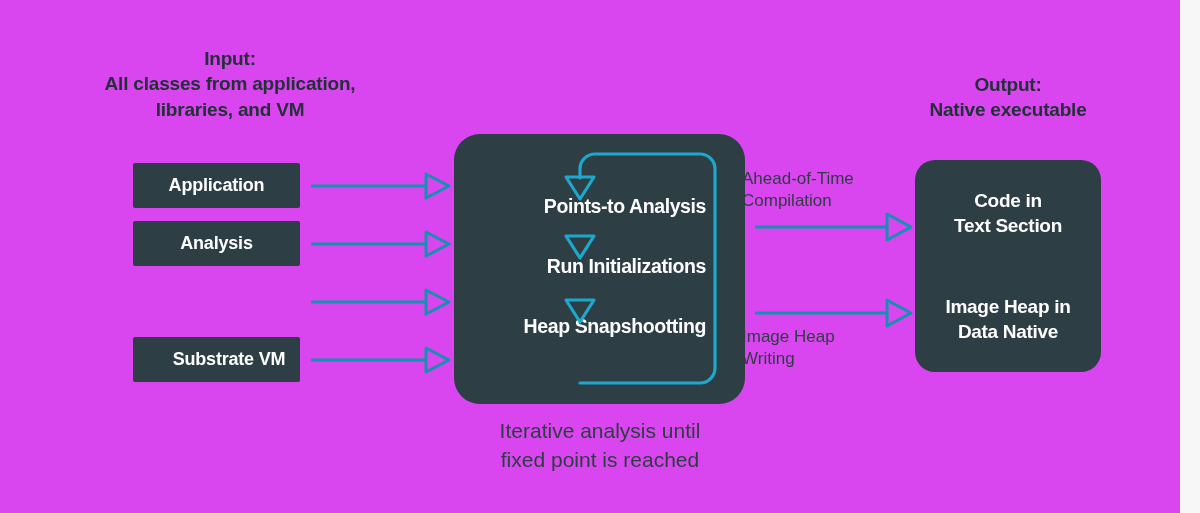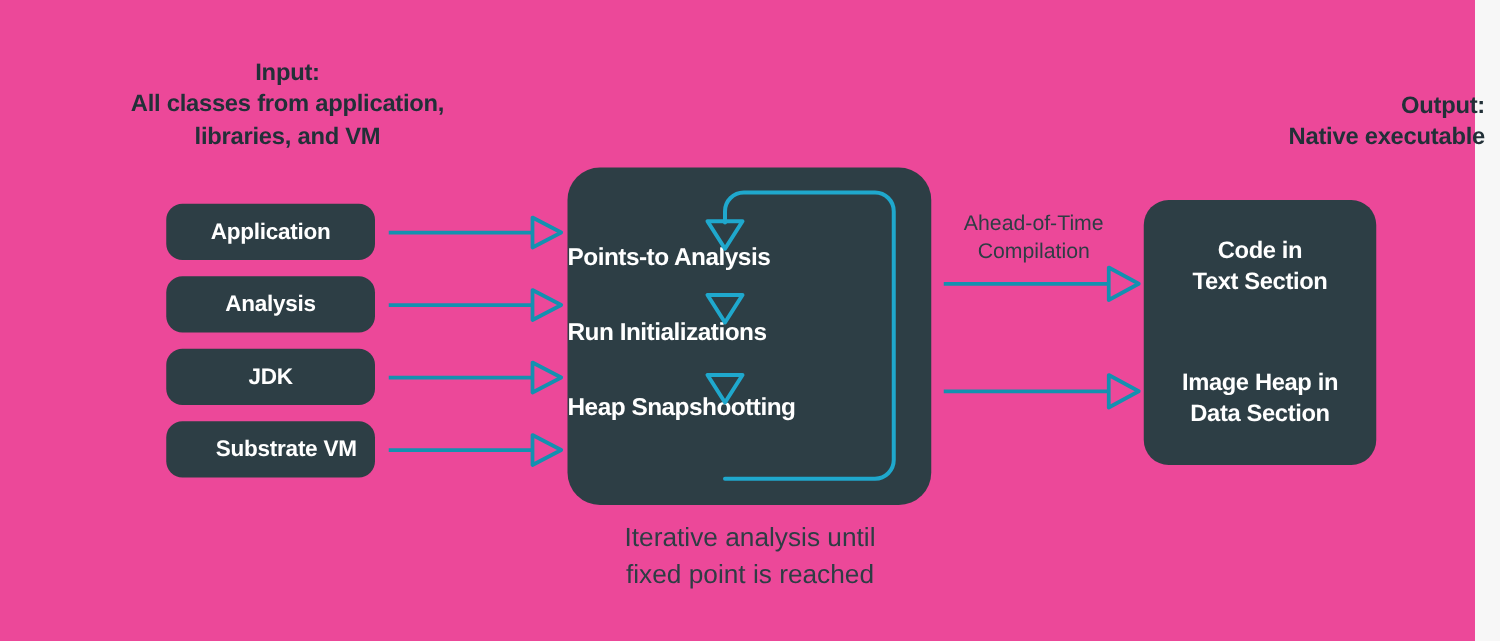--- a/index.html
+++ b/index.html
@@ -11,21 +11,21 @@
     width: 1200px;
     height: 513px;
     background: #f7f7f7;
     font-family: "Liberation Sans", sans-serif;
     overflow: hidden;
   }
   #stage {
     position: relative;
     width: 1180px;
     height: 513px;
-    background: #ec4899;
+    background: #d946ef;
   }
 
   
   .heading {
     position: absolute;
     text-align: center;
     font-weight: bold;
     color: #223038;
     line-height: 1.33;
     letter-spacing: -0.2px;
@@ -35,39 +35,38 @@
     left: 50px;
     top: 46px;
     width: 360px;
     font-size: 19px;
   }
   #output-heading {
     left: 828px;
     top: 72px;
     width: 360px;
     font-size: 19px;
-    text-align: right;
   }
 
   
   .dark-box {
     position: absolute;
     background: #2d3e45;
     color: #ffffff;
     display: flex;
     align-items: center;
     justify-content: center;
     font-weight: bold;
     box-sizing: border-box;
   }
   .input-box {
     left: 133px;
     width: 167px;
     height: 45px;
-    border-radius: 13px;
+    border-radius: 2px;
     font-size: 18px;
     letter-spacing: -0.2px;
   }
   #input-box-0 { top: 163px; }
   #input-box-1 { top: 221px; }
   #input-box-2 { top: 279px; }
   #input-box-3 { top: 337px; padding-left: 25px; }
 
   #process-box {
     left: 454px;
@@ -100,21 +99,21 @@
     left: 454px;
     top: 134px;
     width: 291px;
     height: 270px;
     pointer-events: none;
   }
   .step-label {
     position: absolute;
     left: 0;
     width: 252px;
-    text-align: left;
+    text-align: right;
     color: #ffffff;
     font-weight: bold;
     font-size: 19.5px;
     letter-spacing: -0.4px;
     white-space: nowrap;
   }
   #step-0 { top: 61px; }
   #step-1 { top: 121px; }
   #step-2 { top: 181px; }
 
@@ -123,21 +122,21 @@
     position: absolute;
     left: 0;
     top: 0;
     width: 1200px;
     height: 513px;
   }
 
   
   .arrow-caption {
     position: absolute;
-    text-align: center;
+    text-align: left;
     color: #2e3d44;
     font-size: 17px;
     line-height: 1.28;
     white-space: pre-line;
   }
   #caption-aot {
     left: 742px;
     top: 168px;
     width: 170px;
   }
@@ -169,40 +168,37 @@
 
   <div class="heading" id="output-heading">Output:
 Native executable</div>
 
   <div class="dark-box input-box" id="input-box-0">
     <span>Application</span>
   </div>
   <div class="dark-box input-box" id="input-box-1">
     <span>Analysis</span>
   </div>
-  <div class="dark-box input-box" id="input-box-2">
-    <span>JDK</span>
-  </div>
   <div class="dark-box input-box" id="input-box-3">
     <span>Substrate VM</span>
   </div>
 
   <div class="dark-box" id="process-box"></div>
 
   <div id="steps">
     <div class="step-label" id="step-0">Points-to Analysis</div>
     <div class="step-label" id="step-2">Heap Snapshootting</div>
     <div class="step-label" id="step-1">Run Initializations</div>
   </div>
 
   <div class="dark-box" id="output-box">
     <div class="output-line">Code in
 Text Section</div>
     <div class="output-line">Image Heap in
-Data Section</div>
+Data Native</div>
   </div>
 
   <svg id="vector-layer" viewBox="0 0 1200 513">
 
     <g>
       <line x1="311" y1="186" x2="426" y2="186" stroke="#1391b0" stroke-width="3"></line>
       <path d="M426,174 L449,186 L426,198 Z" fill="none" stroke="#1391b0" stroke-width="3" stroke-linejoin="round"></path>
     </g>
     <g>
       <line x1="311" y1="244" x2="426" y2="244" stroke="#1391b0" stroke-width="3"></line>
@@ -231,17 +227,19 @@
     </g>
     <g>
       <line x1="755" y1="313" x2="887" y2="313" stroke="#1391b0" stroke-width="3"></line>
       <path d="M887,300 L911,313 L887,326 Z" fill="none" stroke="#1391b0" stroke-width="3" stroke-linejoin="round"></path>
     </g>
   </svg>
 
   <div class="arrow-caption" id="caption-aot">Ahead-of-Time
 Compilation</div>
 
+  <div class="arrow-caption" id="caption-heap">Image Heap
+Writing</div>
 
   <div id="caption-iterative">Iterative analysis until
 fixed point is reached</div>
 
 </div>
 
 </body></html>

